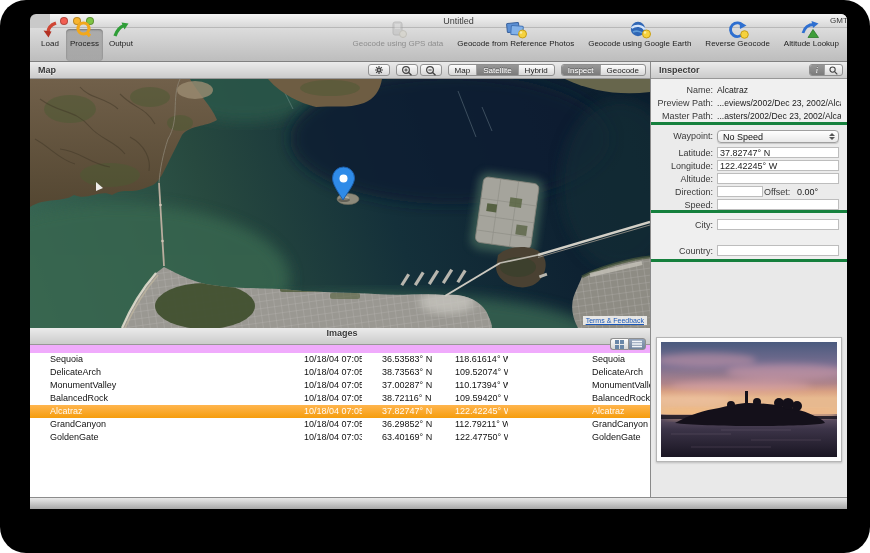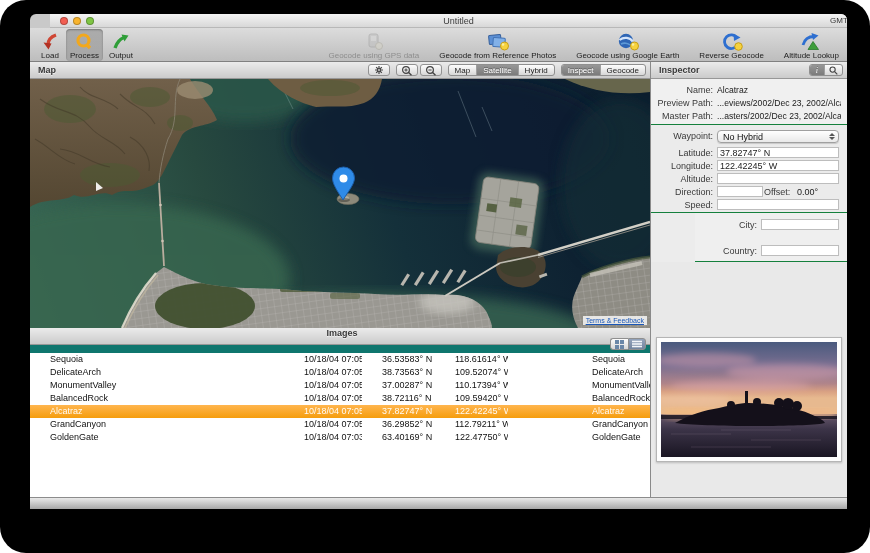--- a/index.html
+++ b/index.html
@@ -16,31 +16,31 @@
   .light { width:8px; height:8px; border-radius:50%; border:0.5px solid rgba(0,0,0,.25); }
   .win-title { width:100%; text-align:center; font-size:9px; color:#3c3c3c; }
   .tz { position:absolute; right:7px; top:2px; font-size:8px; color:#333; }
   .tz .arr { font-size:6px; color:#555; }
 
   
   .toolbar { position:absolute; left:0; top:14px; width:100%; height:34px;
              background:linear-gradient(#dcdcdc,#bdbdbd); border-bottom:1px solid #808080;
              display:flex; align-items:flex-end; }
   .tbtn { display:flex; flex-direction:column; align-items:center; justify-content:flex-end;
-          height:32px; padding:1px 4px 1px; border-radius:4px; }
+          height:32px; padding:1px 4px 13px; border-radius:4px; }
   .tbtn .ic { height:20px; display:flex; align-items:center; justify-content:center; }
   .tbtn .lbl { font-size:8px; color:#1c1c1c; line-height:9px; white-space:nowrap; }
   .tbtn.pressed { background:linear-gradient(rgba(0,0,0,.22),rgba(0,0,0,.12)); box-shadow:inset 0 1px 2px rgba(0,0,0,.3); }
   .tbtn.disabled .lbl { color:#8e8e8e; }
   .tbtn.disabled .ic { opacity:.45; filter:grayscale(.8); }
   .tb-left { display:flex; gap:2px; margin-left:6px; }
-  .tb-right { display:flex; gap:12px; margin-left:auto; margin-right:4px;align-items:center; }
+  .tb-right { display:flex; gap:6px; margin-left:auto; margin-right:4px;align-items:center; }
 
   
-  .content { position:absolute; left:0; top:48px; width:817px; height:435px; background:#0f766e; }
+  .content { position:absolute; left:0; top:48px; width:817px; height:435px; background:#f0abfc; }
   .left-pane { position:absolute; left:0; top:0; width:620px; height:435px; }
   .vdiv { position:absolute; left:620px; top:0; width:1px; height:435px; background:#8a8a8a; }
   .inspector { position:absolute; left:621px; top:0; width:196px; height:435px; background:#ececec; }
 
   .panel-head { height:17px; background:linear-gradient(#ebebeb,#cbcbcb); border-bottom:1px solid #979797;
                 display:flex; align-items:center; padding:0 4px; }
   .panel-title { font-size:9px; font-weight:bold; color:#3a3a3a; text-shadow:0 1px 0 rgba(255,255,255,.6); padding-left:4px; }
 
   .mini-btn { height:12px; min-width:22px; display:flex; align-items:center; justify-content:center;
               background:linear-gradient(#fdfdfd,#d7d7d7); border:1px solid #929292; border-radius:3px; }
@@ -74,24 +74,24 @@
   .th .sort { margin-left:auto; font-size:5.5px; color:#51606f; }
   .tbody { position:absolute; left:0; top:291px; width:620px; height:144px; background:#fff; overflow:hidden; }
   .trow { display:flex; height:13px; }
   .td { font-size:9px; color:#111; padding:0 20px; line-height:13px; white-space:nowrap; overflow:hidden; }
   .trow.selected { background:linear-gradient(#ffb54e,#f59d0d); }
   .trow.selected .td { color:rgba(255,255,255,.95); }
   .c-name{width:254px;} .c-time{width:78px;} .c-lat{width:73px;} .c-lon{width:73px;} .c-alt{width:64px;} .c-title{width:78px;}
   .th.c-time{width:78px;} 
 
   
-  .isec { position:relative; border-bottom:1px solid #15803d; }
+  .isec { position:relative; border-bottom:3px solid #15803d; }
   .isec.s1 { height:46px; background:#f0f0f0; }
   .isec.s2 { height:88px; background:#ebebeb; }
-  .isec.s3 { height:49px; background:#efefef;margin-left:44px; }
+  .isec.s3 { height:49px; background:#efefef; }
   .isec.s4 { height:234px; background:#e9e9e9; border-bottom:none; }
   .irow { position:absolute; left:0; width:100%; height:12px; }
   .ilabel { position:absolute; left:0; width:62px; text-align:right; font-size:9px; color:#3a3a3a; line-height:12px; }
   .ivalue { position:absolute; left:66px; right:6px; font-size:8.6px; color:#1a1a1a; line-height:12px; white-space:nowrap; overflow:hidden; }
   .ifield { position:absolute; left:66px; right:8px; height:11px; background:#fff; border:1px solid #bdbdbd;
             font-size:9px; color:#222; line-height:10px; padding:0 2px; }
   .ifield.short { right:auto; width:46px; }
   .popup { position:absolute; left:66px; right:8px; height:13px; border:1px solid #a0a0a0; border-radius:4px;
            background:linear-gradient(#ffffff,#e9e9e9); font-size:9px; color:#111; line-height:12px;
            padding:0 14px 0 5px; box-shadow:0 1px 1px rgba(0,0,0,.15); }
@@ -515,21 +515,21 @@
         <div class="irow" style="top:31px;">
           <span class="ilabel">Master Path:</span>
           <span class="ivalue">...asters/2002/Dec 23, 2002/Alcatraz.tif</span>
         </div>
       </div>
 
       <div class="isec s2">
         <div class="irow" style="top:5px;">
           <span class="ilabel">Waypoint:</span>
           <div class="popup">
-            <span>No Hybrid</span>
+            <span>No Speed</span>
             <span class="stepper">
                   <i class="up"></i>
                   <i class="dn"></i>
                 </span>
           </div>
         </div>
         <div class="irow" style="top:22px;">
           <span class="ilabel">Latitude:</span>
           <div class="ifield">37.82747° N</div>
         </div>

